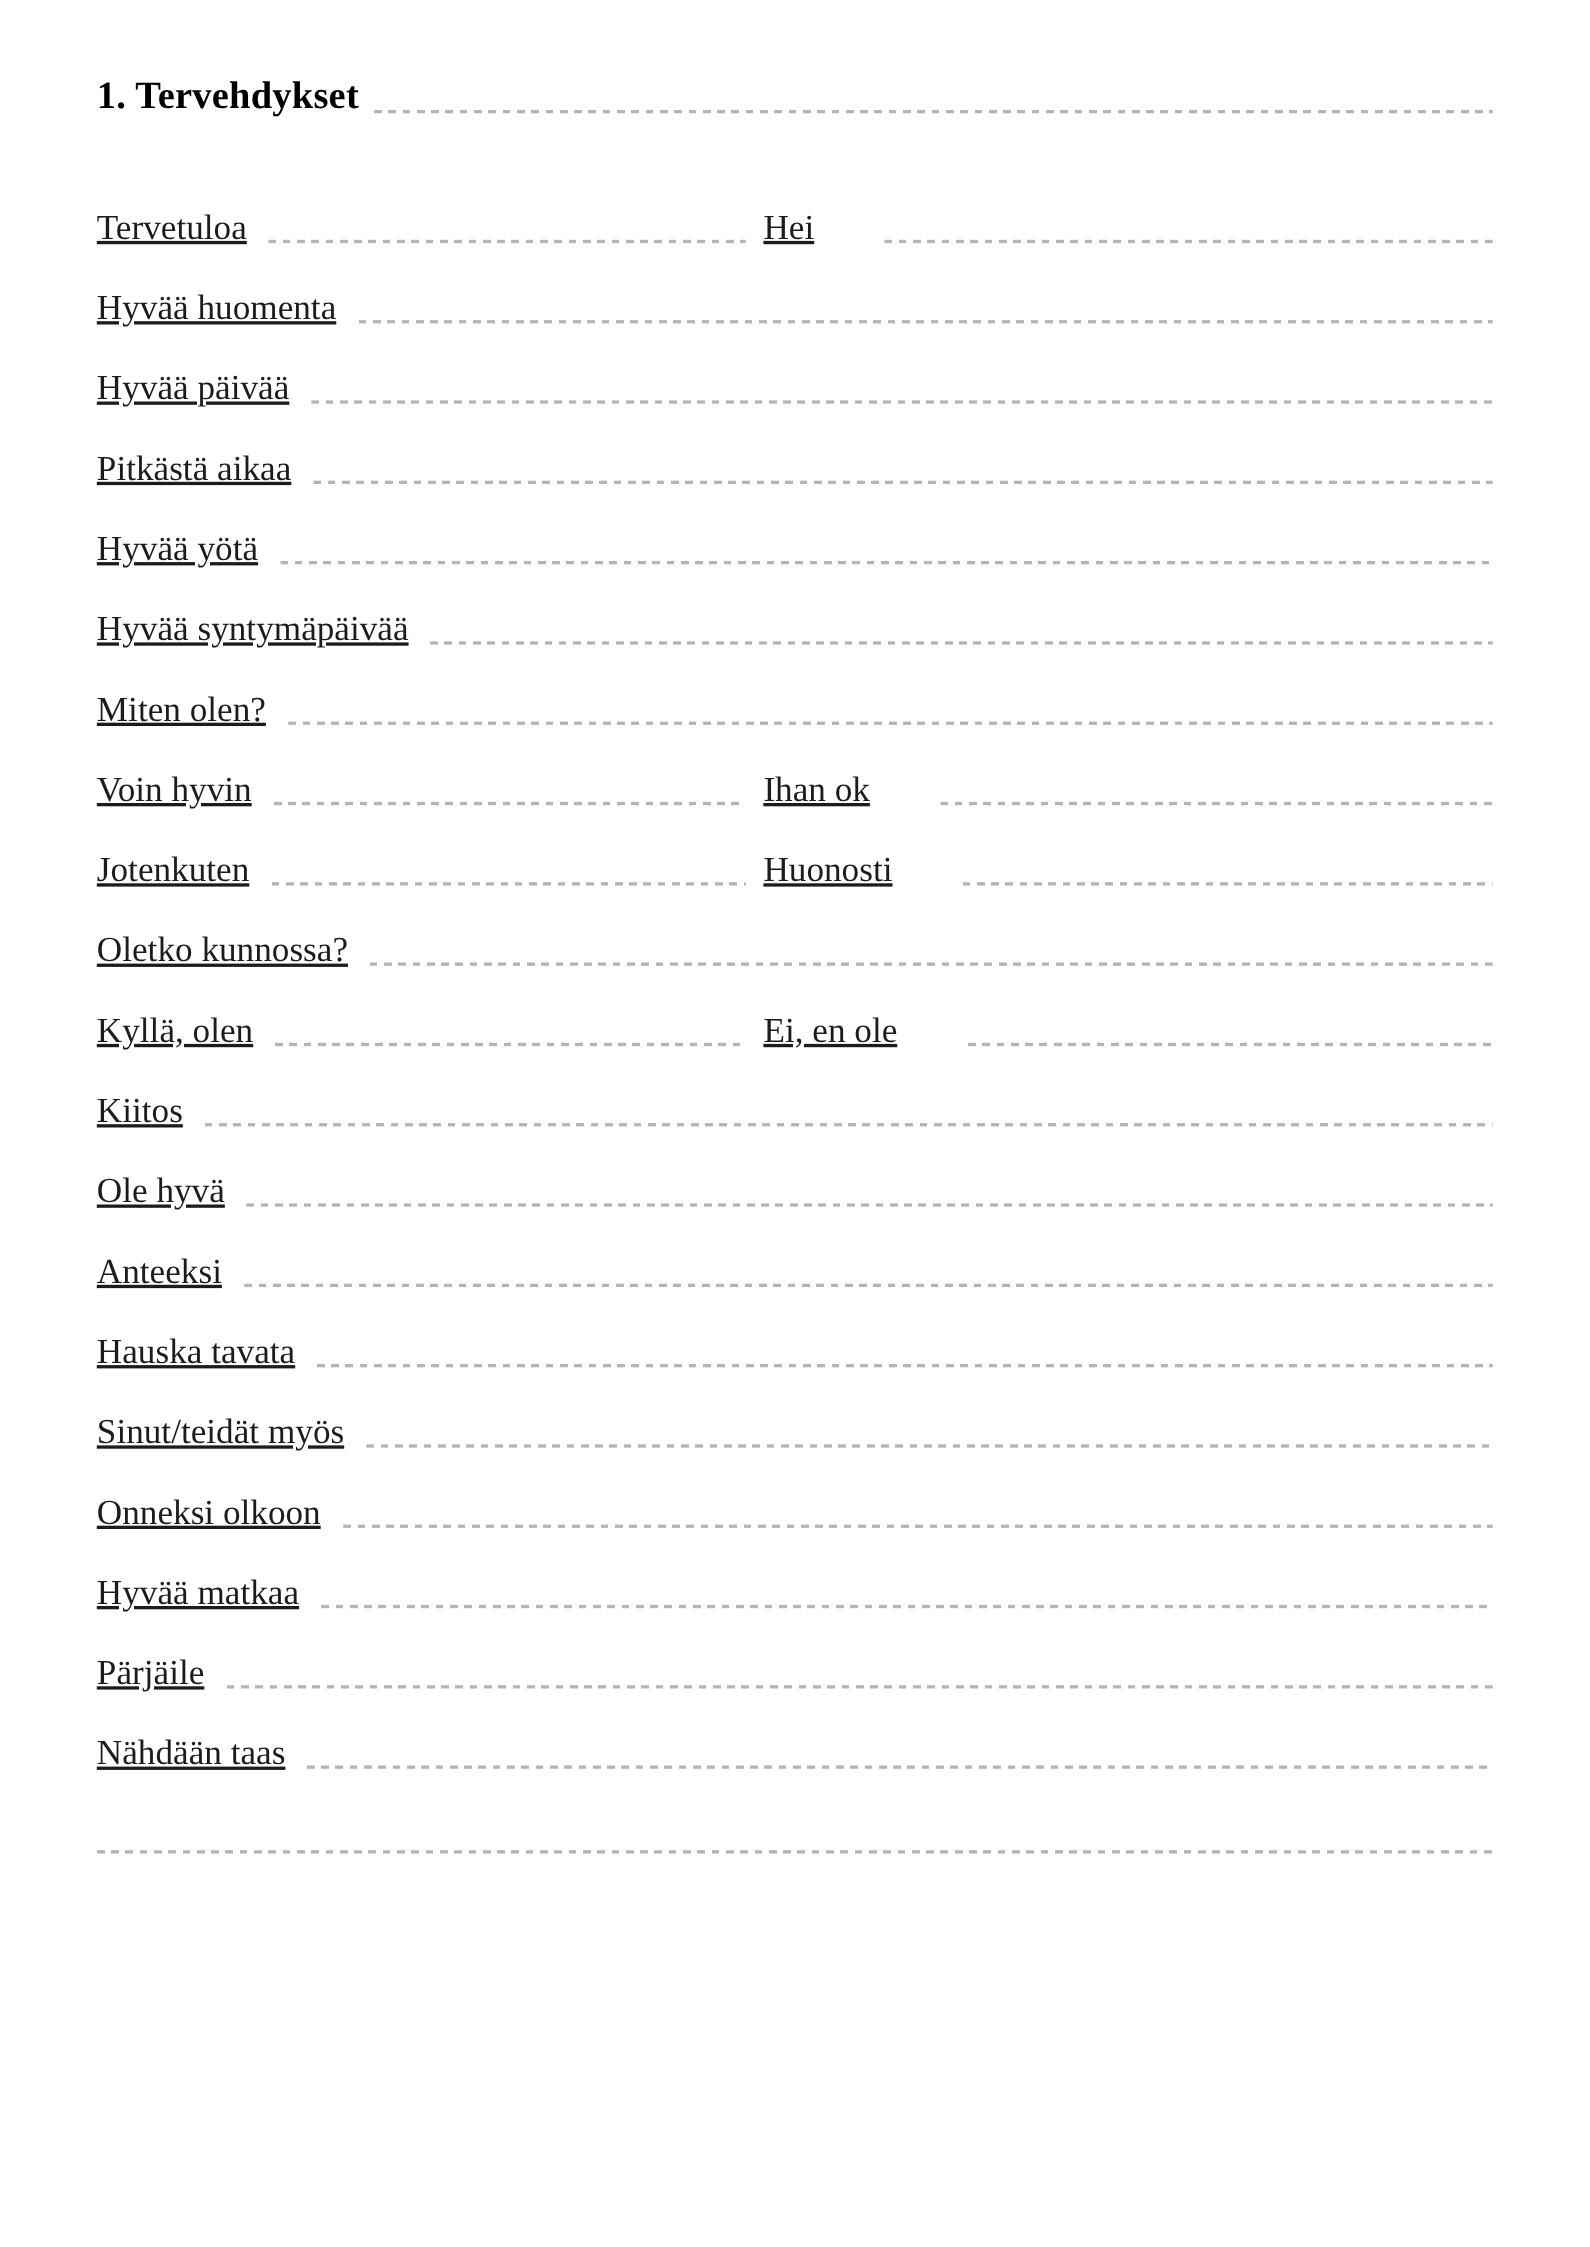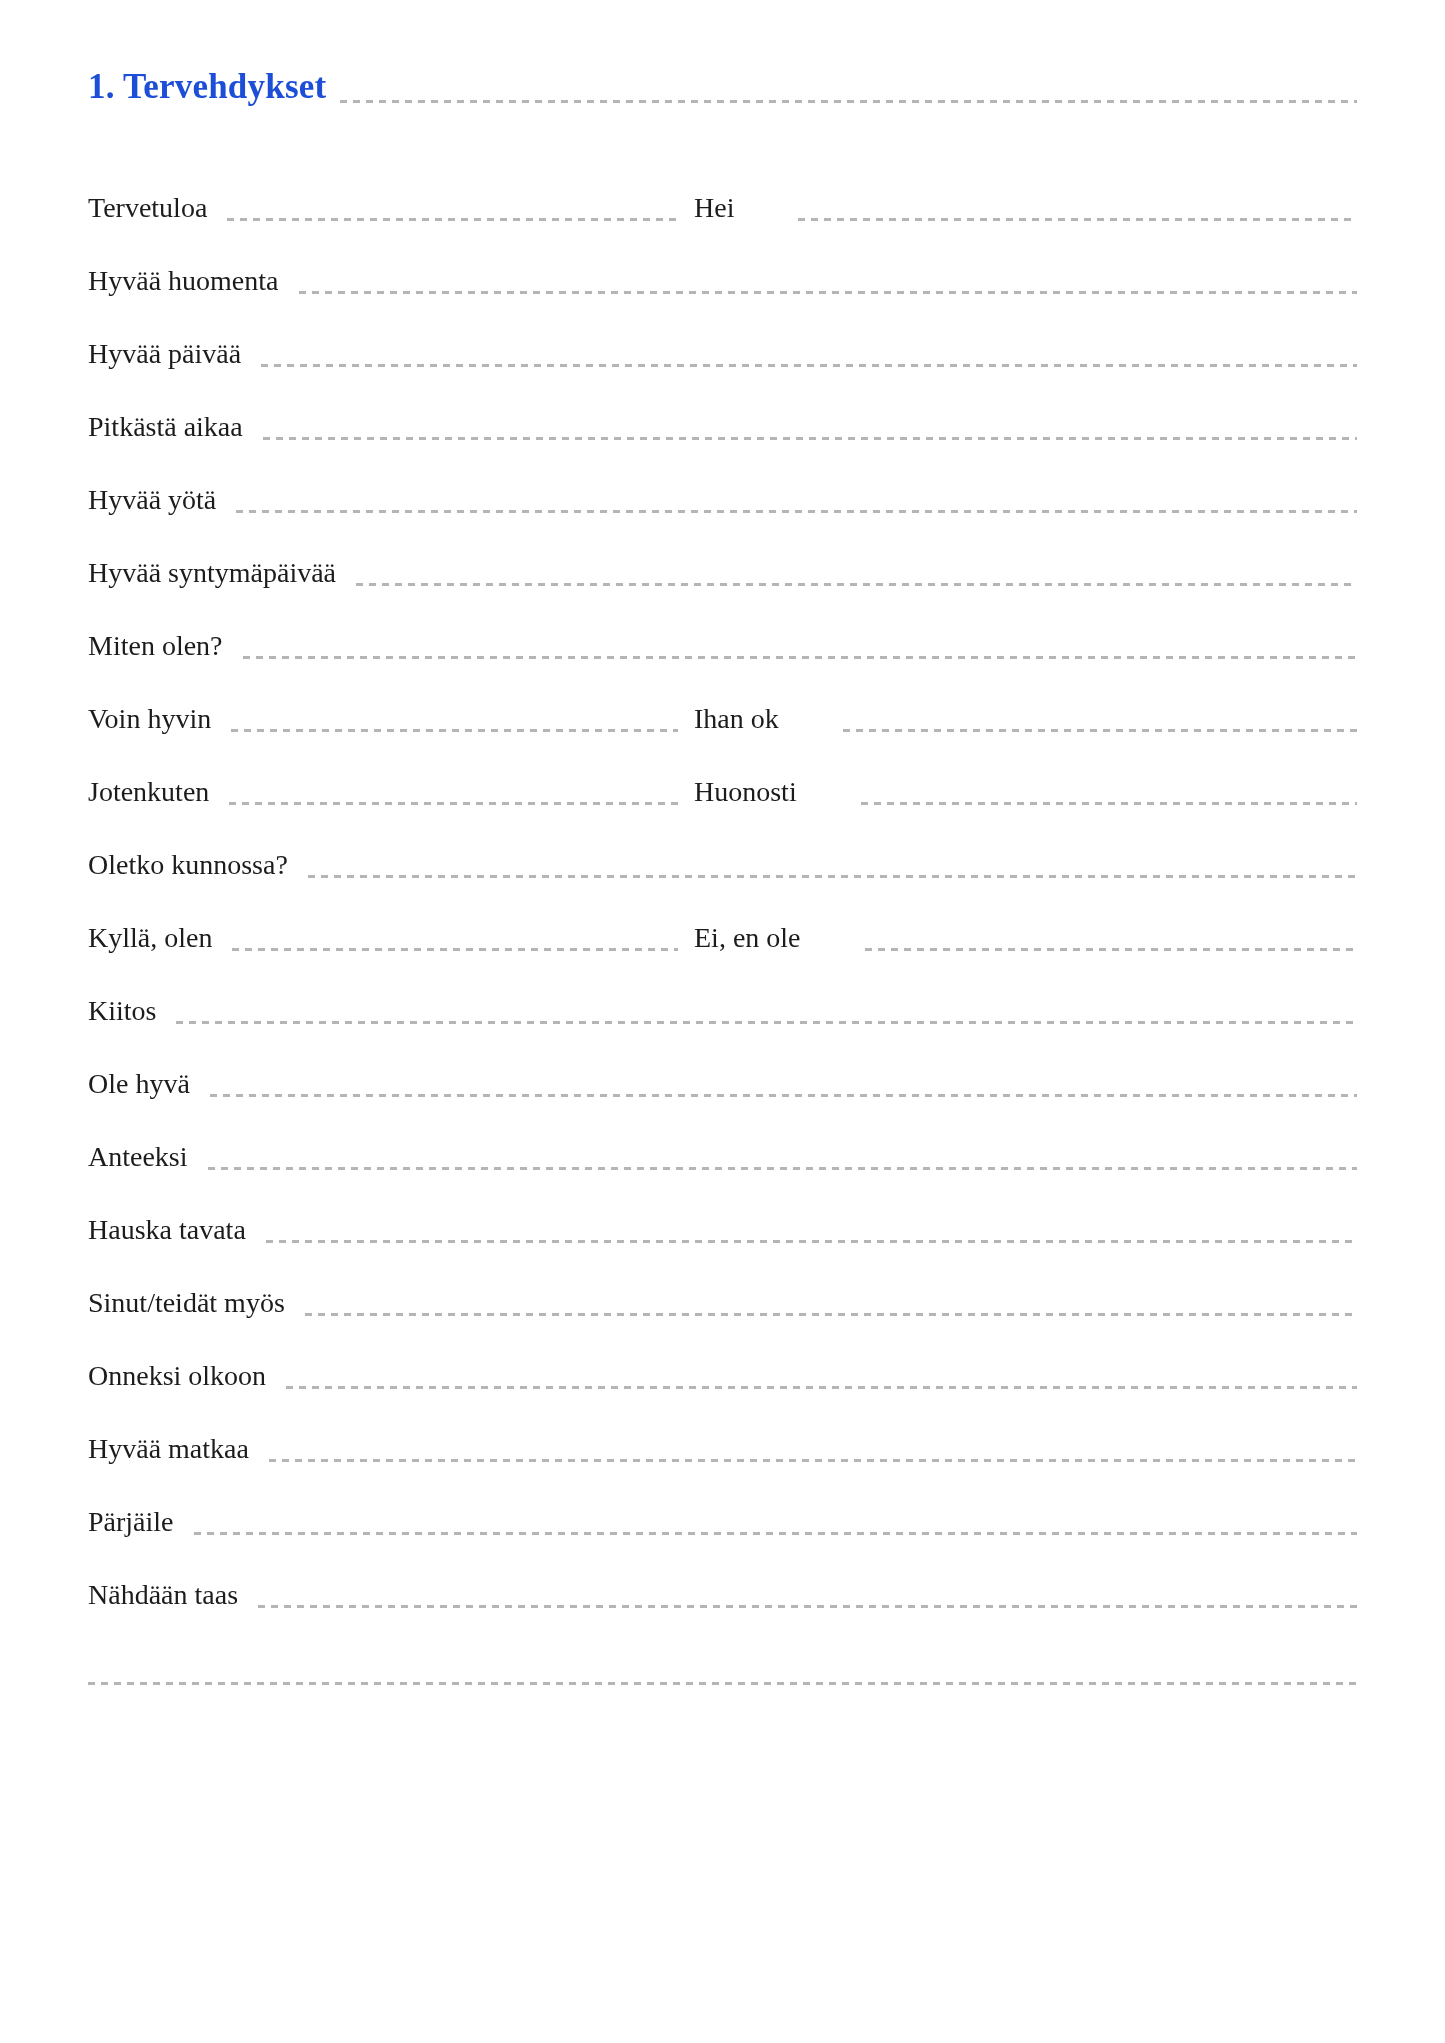--- a/index.html
+++ b/index.html
@@ -9,34 +9,34 @@
     font-family:"Liberation Serif", serif;color:var(--text);
     overflow:hidden;
   }
   .page{
     position:relative;width:100%;height:100%;
     padding:66px 88px 0 88px;box-sizing:border-box;
   }
   .title-row{display:flex;align-items:flex-end;}
   h1{
     margin:0;font-size:35px;line-height:1.2;font-weight:700;
-    color:#1d4ed8;letter-spacing:.2px;white-space:nowrap;
+    color:#000000;letter-spacing:.2px;white-space:nowrap;
   }
   .dotline{
     display:block;height:3px;
     background:repeating-linear-gradient(90deg,var(--dot) 0 7px,transparent 7px 13px);
   }
   .title-line{flex:1;margin-left:14px;transform:translateY(-5px);}
   .rows{margin-top:41px;}
   .row{height:73px;display:flex;align-items:flex-end;}
   .cell{display:flex;align-items:flex-end;min-width:0;}
   .cell.full{flex:1;}
   .cell.half-left{width:590px;flex:none;}
   .cell.half-right{flex:1;margin-left:16px;gap:44px;}
-  .label{font-size:28px;line-height:1;white-space:nowrap;color:var(--text);}
+  .label{font-size:32px;line-height:1;white-space:nowrap;color:var(--text);text-decoration:underline;}
   .answer-line{flex:1;margin:0 0 1px 20px;}
   .bottom-line{margin-top:73px;}
 </style>
 </head>
 <body>
 
 <div class="page">
   <header class="title-row">
     <h1>1. Tervehdykset</h1>
     <span class="dotline title-line"></span>

